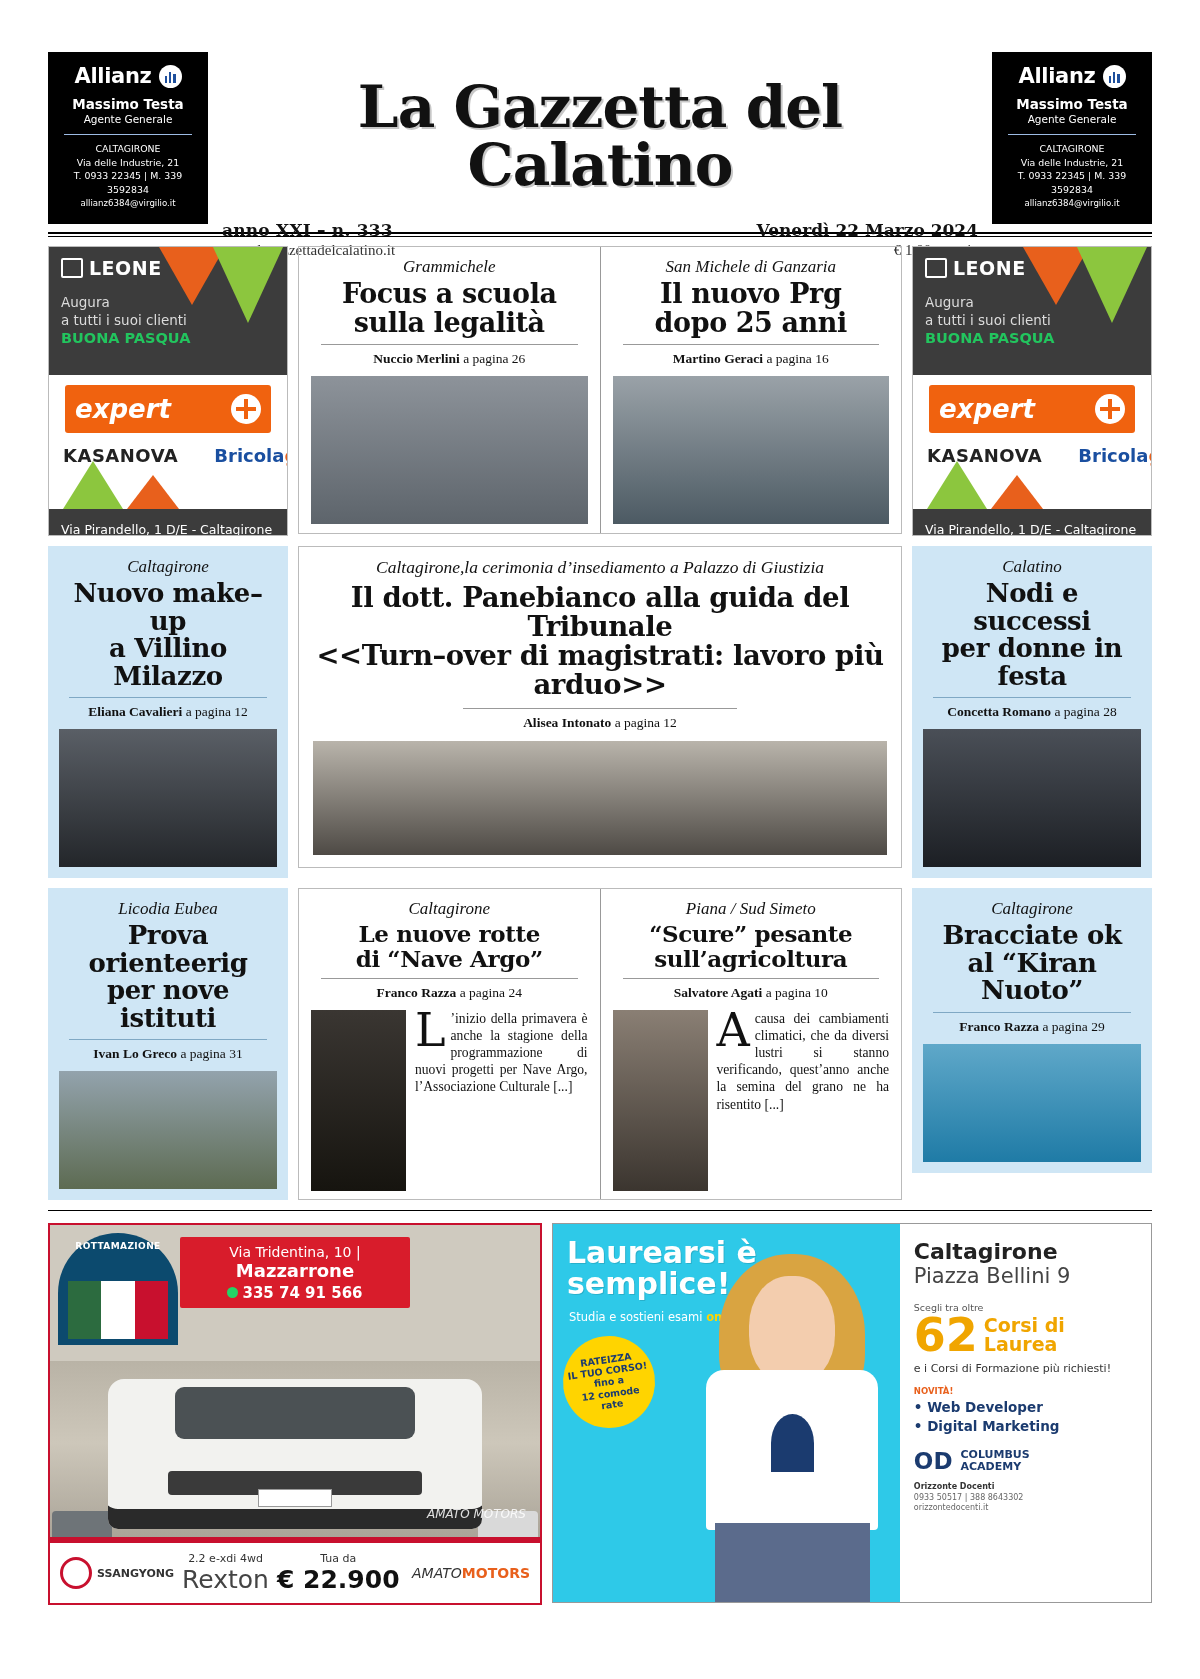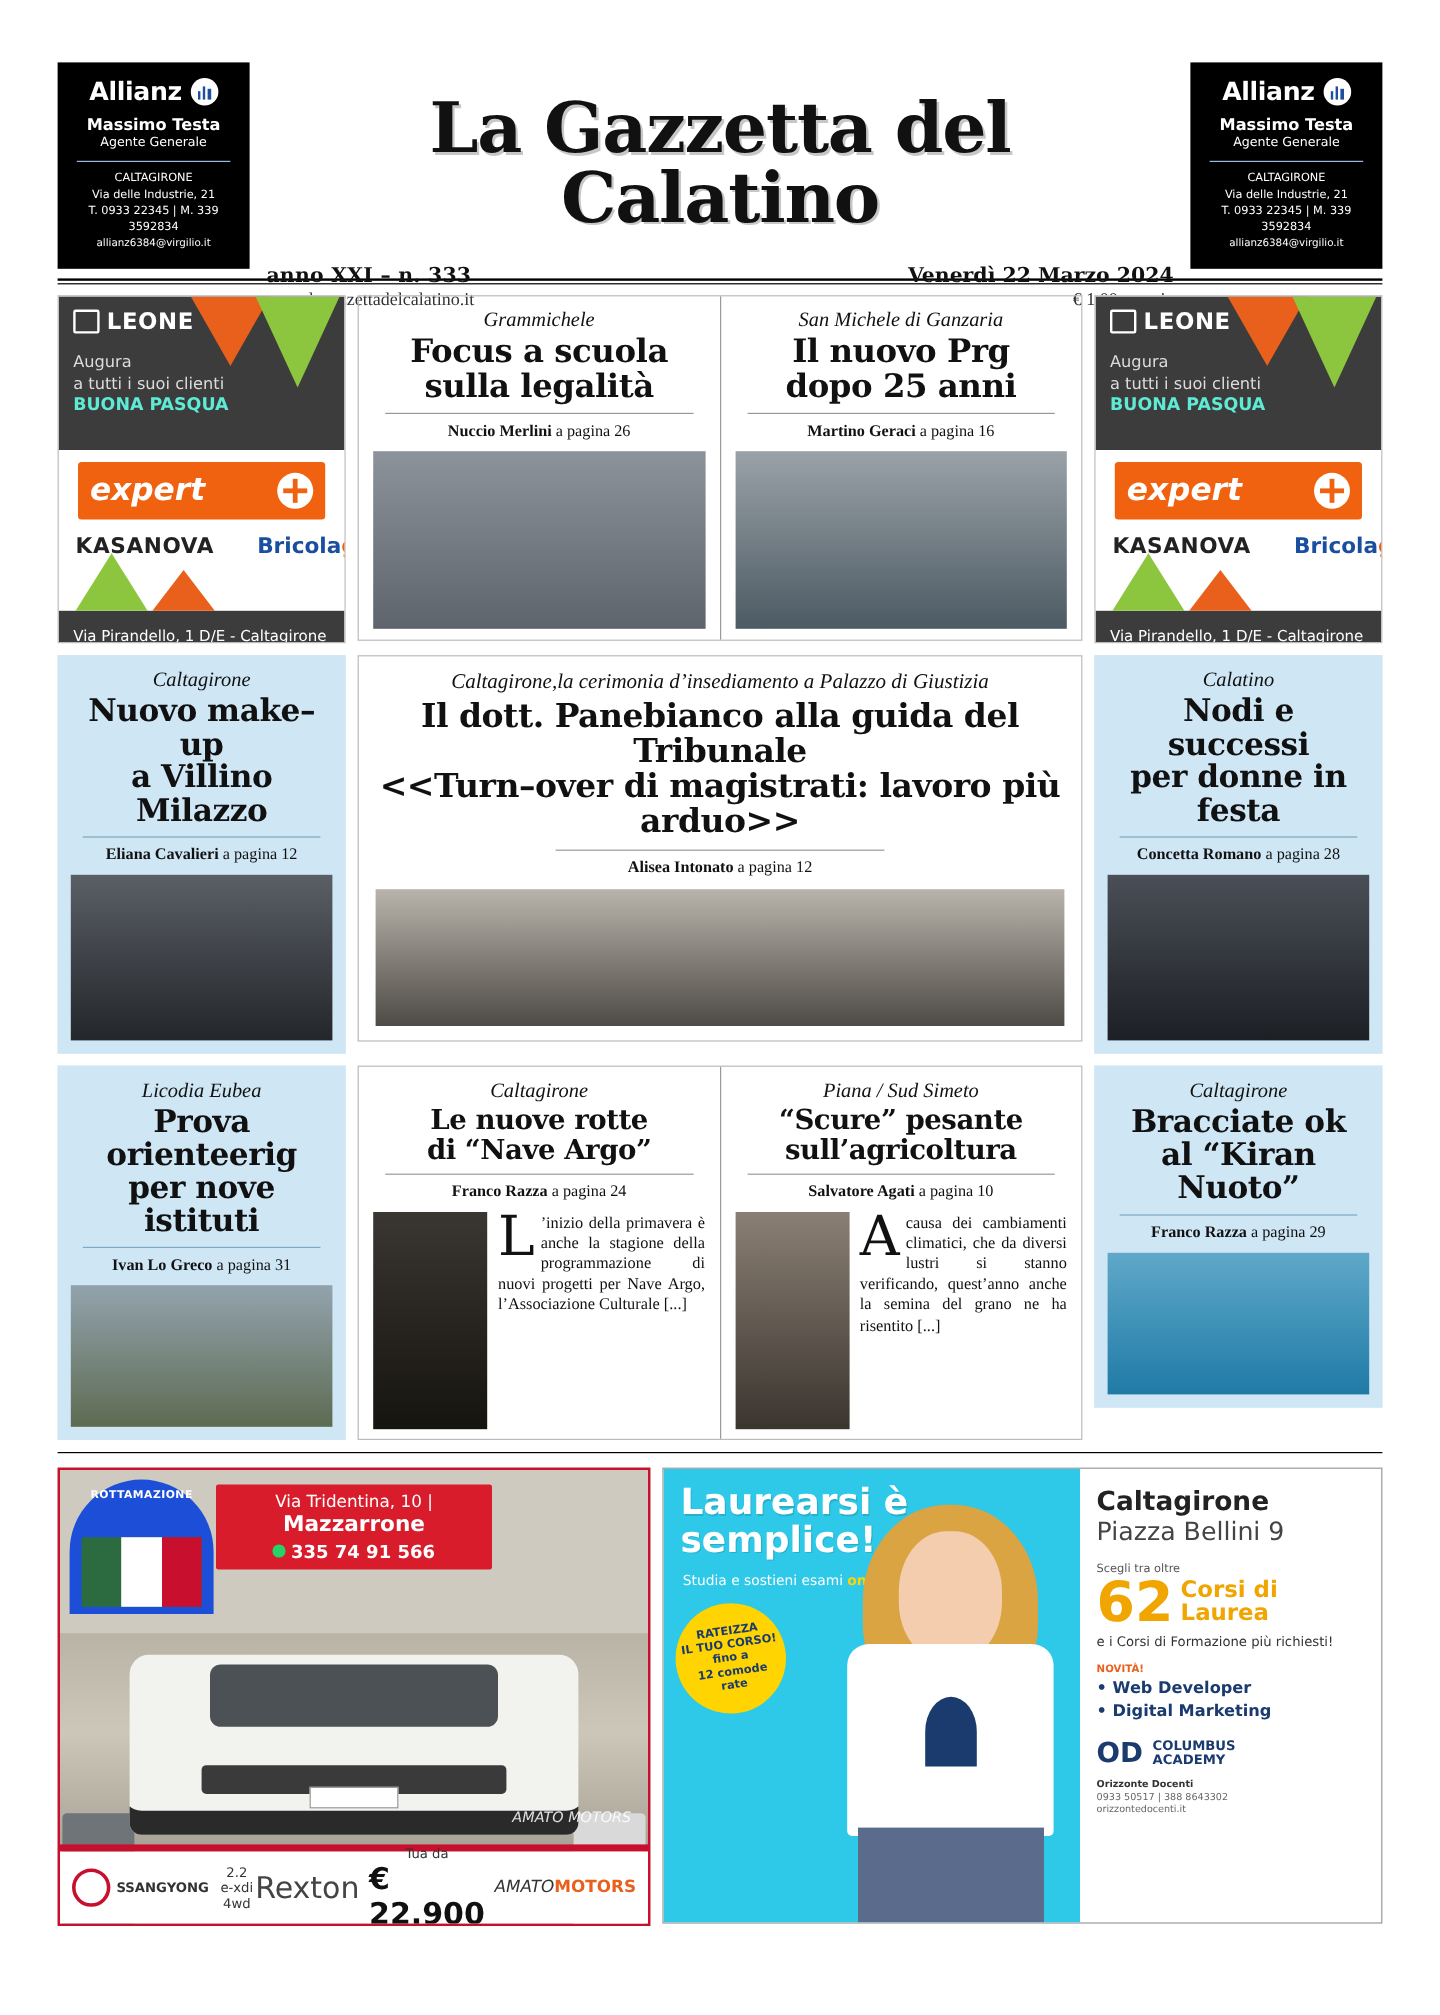--- a/index.html
+++ b/index.html
@@ -45,21 +45,21 @@
   .leone .top{height:128px;background:#3c3c3c;position:relative;overflow:hidden;}
   .leone .tri-o{position:absolute;top:0;right:62px;width:0;height:0;border-left:33px solid transparent;
                 border-right:33px solid transparent;border-top:58px solid #e8601c;}
   .leone .tri-g{position:absolute;top:0;right:4px;width:0;height:0;border-left:35px solid transparent;
                 border-right:35px solid transparent;border-top:76px solid #8cc63e;}
   .leone .lg{position:absolute;left:12px;top:10px;display:flex;align-items:center;gap:6px;color:#fff;}
   .leone .lg .bx{width:18px;height:16px;border:2px solid #fff;border-radius:2px;}
   .leone .lg span{font-family:"DejaVu Sans",sans-serif;font-size:19px;font-weight:bold;letter-spacing:.5px;}
   .leone .aug{position:absolute;left:12px;top:46px;color:#dcdcdc;font-family:"DejaVu Sans",sans-serif;
               font-size:13.5px;line-height:1.35;}
-  .leone .aug b{color:#5eead4;font-size:14.5px;}
+  .leone .aug b{color:#22c55e;font-size:14.5px;}
   .leone .mid{height:134px;background:#fff;position:relative;}
   .leone .expert{position:absolute;left:16px;top:10px;right:16px;height:48px;background:#f0620f;border-radius:3px;
                  display:flex;align-items:center;justify-content:space-between;padding:0 10px;box-sizing:border-box;}
   .leone .expert .w{color:#fff;font-family:"DejaVu Sans",sans-serif;font-weight:bold;font-size:26px;font-style:italic;}
   .leone .expert .c{width:30px;height:30px;border-radius:50%;background:#fff;position:relative;}
   .leone .expert .c::before,.leone .expert .c::after{content:"";position:absolute;background:#f0620f;}
   .leone .expert .c::before{left:13px;top:5px;width:4px;height:20px;}
   .leone .expert .c::after{left:5px;top:13px;width:20px;height:4px;}
   .leone .brands{position:absolute;left:14px;right:14px;top:70px;display:flex;justify-content:space-between;
                  align-items:center;font-family:"DejaVu Sans",sans-serif;}
@@ -102,21 +102,21 @@
   .three .cell + .cell{border-left:1px solid #999;}
   .three .hl{font-size:23px;margin-top:3px;}
   .teaser{display:flex;gap:9px;margin-top:9px;flex:1;}
   .teaser .tph{width:95px;flex:none;}
   .teaser .txt{flex:1;font-size:13.6px;line-height:1.26;text-align:justify;}
   .teaser .txt .cap{float:left;font-family:"DejaVu Serif",serif;font-size:46px;line-height:.82;margin:2px 5px 0 0;}
 
   
   .ads{display:flex;gap:10px;margin-top:12px;}
   .carad{width:490px;height:378px;border:2px solid #c8102e;position:relative;overflow:hidden;background:#cfcabf;}
-  .carad .rot{position:absolute;left:8px;top:8px;width:120px;height:112px;background:#1d4ed8;
+  .carad .rot{position:absolute;left:8px;top:8px;width:120px;height:112px;background:#0c4a6e;
               border-top-left-radius:60px;border-top-right-radius:60px;}
   .carad .rot span{position:absolute;top:8px;left:0;right:0;text-align:center;color:#fff;
                    font-family:"DejaVu Sans",sans-serif;font-size:9px;font-weight:bold;letter-spacing:.4px;}
   .carad .rot .ital{position:absolute;bottom:6px;left:10px;width:100px;height:58px;background:#2c6b3f;}
   .carad .rot .ital i{position:absolute;top:0;bottom:0;}
   .carad .rot .ital .w{left:33px;width:34px;background:#fff;}
   .carad .rot .ital .r{right:0;width:33px;background:#c8102e;}
   .carad .addr{position:absolute;left:130px;top:12px;right:130px;background:#d81c2b;color:#fff;
                font-family:"DejaVu Sans",sans-serif;text-align:center;padding:7px 8px 6px;border-radius:2px;}
   .carad .addr .a1{font-size:14px;}
@@ -474,21 +474,21 @@
           <div class="plate"></div>
         </div>
         <div class="amoto">AMATO MOTORS</div>
       </div>
       <div class="redbar"></div>
       <div class="foot">
         <div class="ssy">
           <div class="em"></div>
           <div class="nm">SSANGYONG</div>
         </div>
-        <div style="display:flex;flex-direction:row;align-items:center;">
+        <div style="display:flex;flex-direction:column;align-items:center;">
           <div class="spec">2.2 e-xdi 4wd</div>
           <div class="model">Rexton</div>
         </div>
         <div style="display:flex;flex-direction:column;align-items:center;">
           <div class="tua">Tua da</div>
           <div class="price">€ 22.900</div>
         </div>
         <div class="dealer"><span>AMATO</span><em>MOTORS</em></div>
       </div>
     </div>

